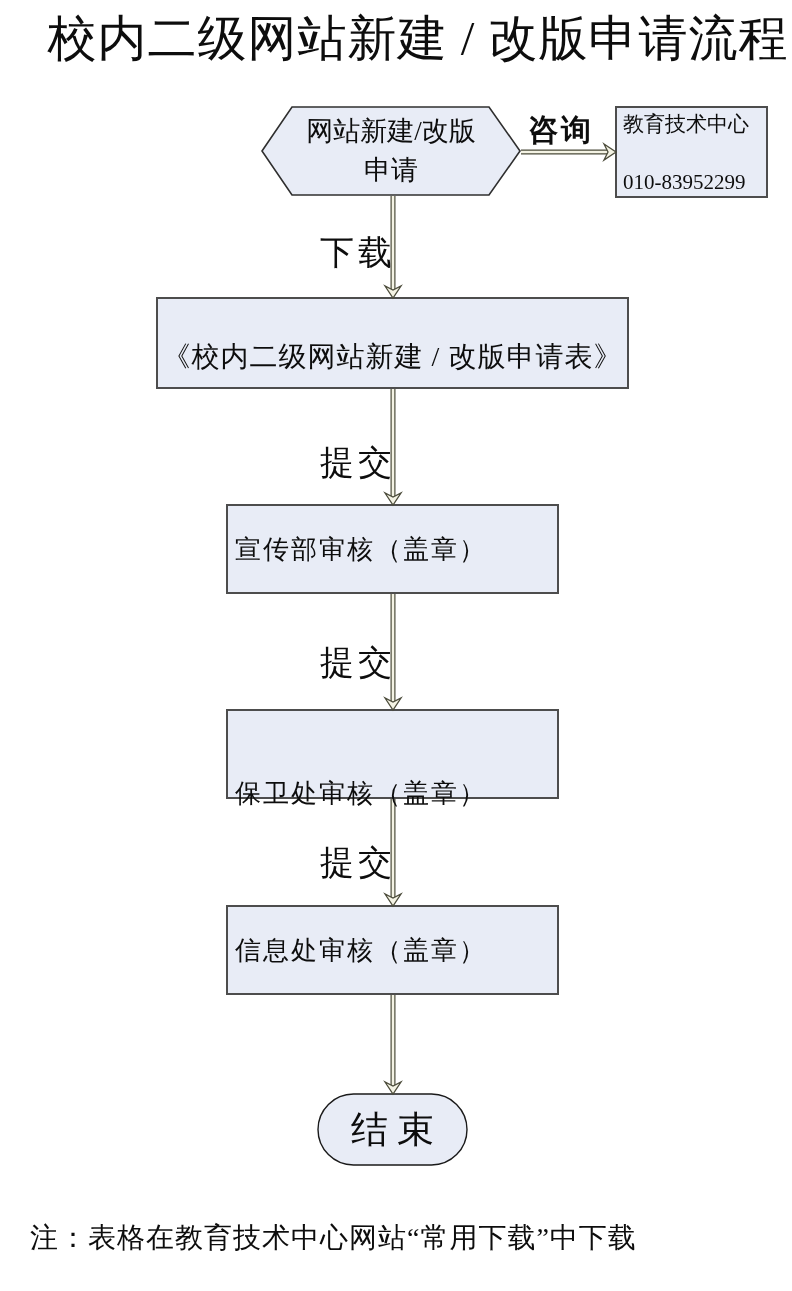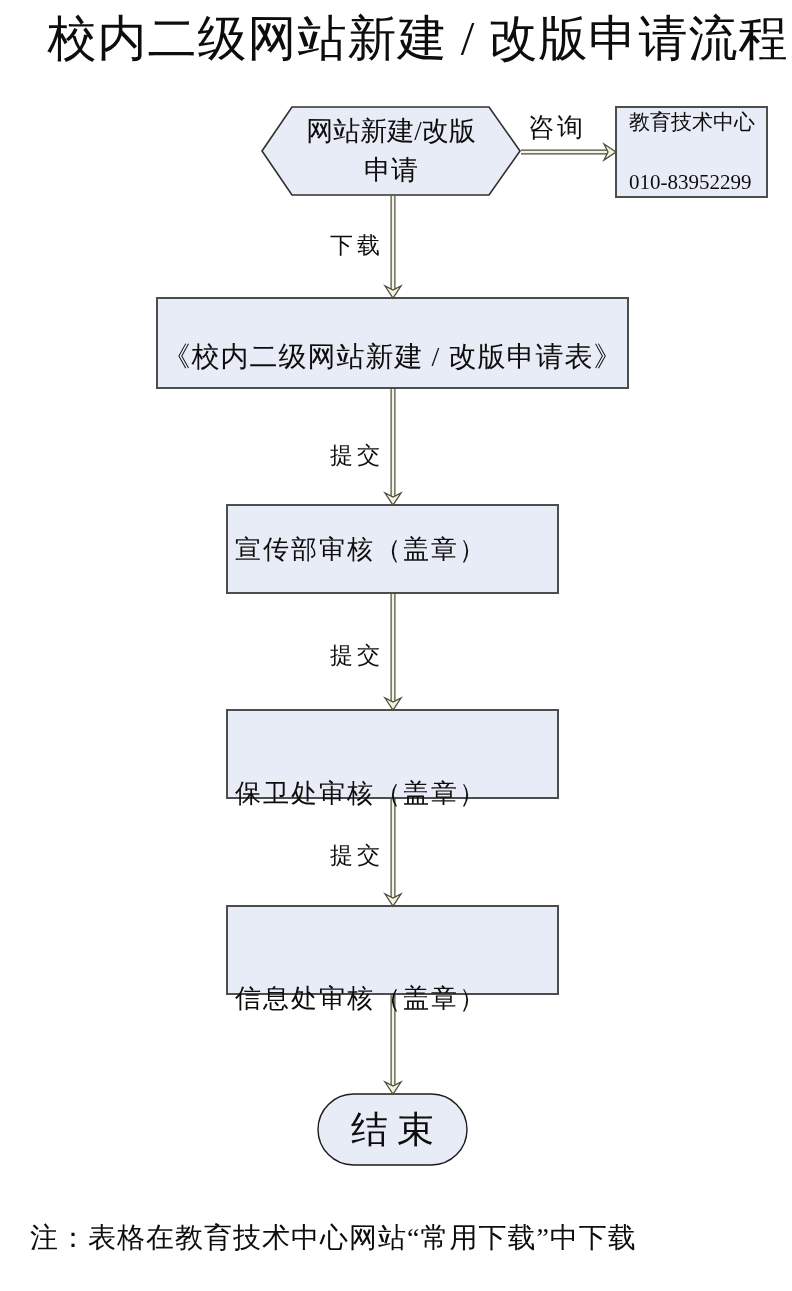--- a/index.html
+++ b/index.html
@@ -23,36 +23,36 @@
   .node{fill:var(--node-fill);stroke:var(--node-border);stroke-width:2;}
   .hex{stroke:var(--hex-border);stroke-width:1.6;}
   .endnode{stroke:var(--end-border);stroke-width:1.4;}
   .shaft-outer{stroke:var(--arrow-stroke);stroke-width:5;fill:none;}
   .shaft-inner{stroke:var(--arrow-fill);stroke-width:2.6;fill:none;}
   .head{fill:var(--arrow-fill);stroke:var(--arrow-stroke);stroke-width:1.3;stroke-linejoin:miter;}
   .overlay{position:absolute;display:flex;align-items:center;justify-content:center;text-align:center;}
   .hex-label{left:262px;top:107px;width:258px;height:88px;flex-direction:column;font-size:27px;line-height:39px;}
   .contact-label{
     left:616px;top:107px;width:151px;height:90px;
-    flex-direction:column;align-items:flex-start;justify-content:space-between;
-    padding-left:13px;box-sizing:border-box;font-size:21px;line-height:30px;text-align:left;
+    flex-direction:column;align-items:flex-start;justify-content:flex-end;
+    padding-left:7px;box-sizing:border-box;font-size:21px;line-height:30px;text-align:left;gap:28px;
   }
   .form-label{left:157px;top:298px;width:471px;height:117px;font-size:28px;letter-spacing:1px;}
   .step-label{left:227px;width:268px;height:88px;font-size:26px;letter-spacing:2px;}
   .step-1{top:505px;}
   .step-2{top:710px;margin-top:39px;}
-  .step-3{top:906px;margin-top:48px;}
+  .step-3{top:906px;}
   .end-label{left:318px;top:1094px;width:149px;height:71px;font-size:37px;letter-spacing:9px;padding-left:9px;box-sizing:border-box;}
-  .edge-label{position:absolute;width:64px;text-align:right;font-size:23px;letter-spacing:4px;white-space:nowrap;}
+  .edge-label{position:absolute;width:64px;text-align:right;font-size:34px;letter-spacing:4px;white-space:nowrap;}
   .edge-label.vert{left:320px;}
   .lbl-download{top:230px;}
   .lbl-submit1{top:440px;}
   .lbl-submit2{top:640px;}
   .lbl-submit3{top:840px;}
-  .lbl-consult{position:absolute;left:528px;top:110px;width:64px;text-align:left;font-size:26px;letter-spacing:3px;white-space:nowrap;}
+  .lbl-consult{position:absolute;left:528px;top:110px;width:64px;text-align:left;font-size:30px;letter-spacing:3px;white-space:nowrap;font-weight:bold;}
   .note{position:absolute;left:30px;top:1219px;font-size:28px;white-space:nowrap;letter-spacing:1px;}
 </style>
 </head>
 <body>
 
 <div class="page">
 
   <h1 class="title">校内二级网站新建 / 改版申请流程</h1>
 
   <svg class="shapes" width="792" height="1291" viewBox="0 0 792 1291" aria-hidden="true">

